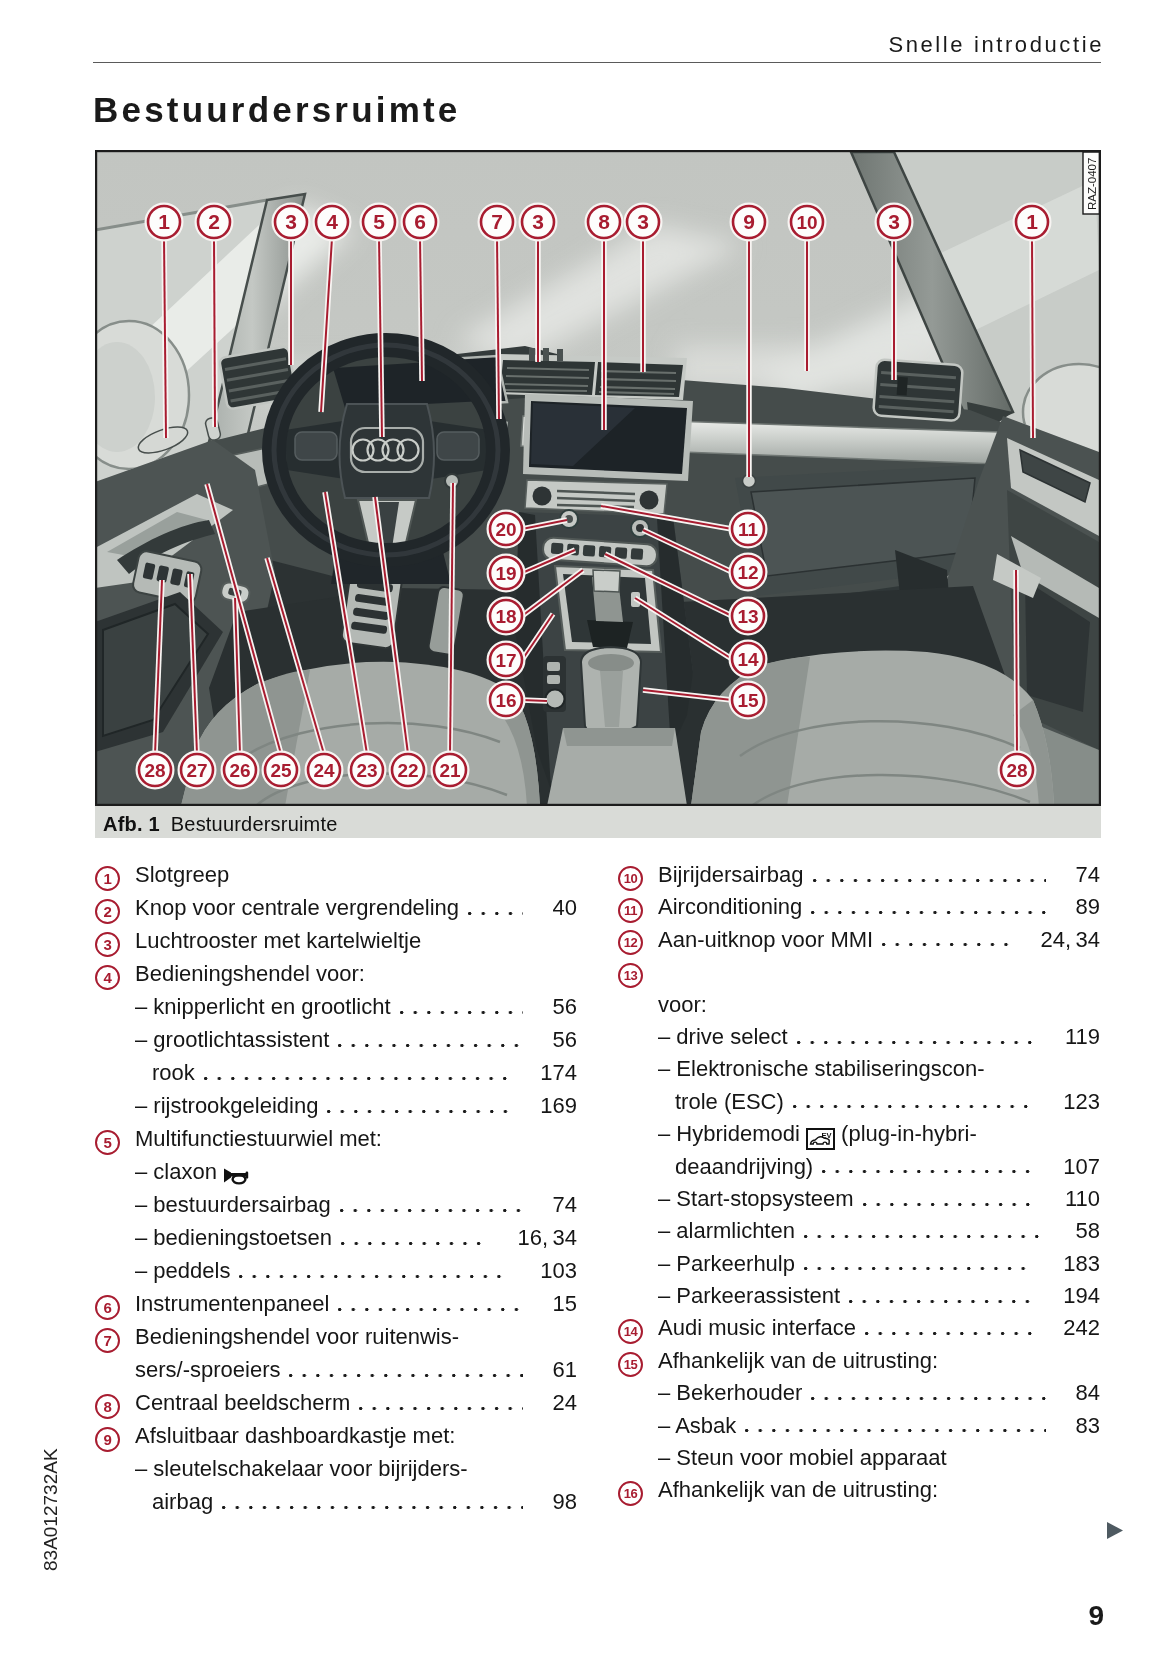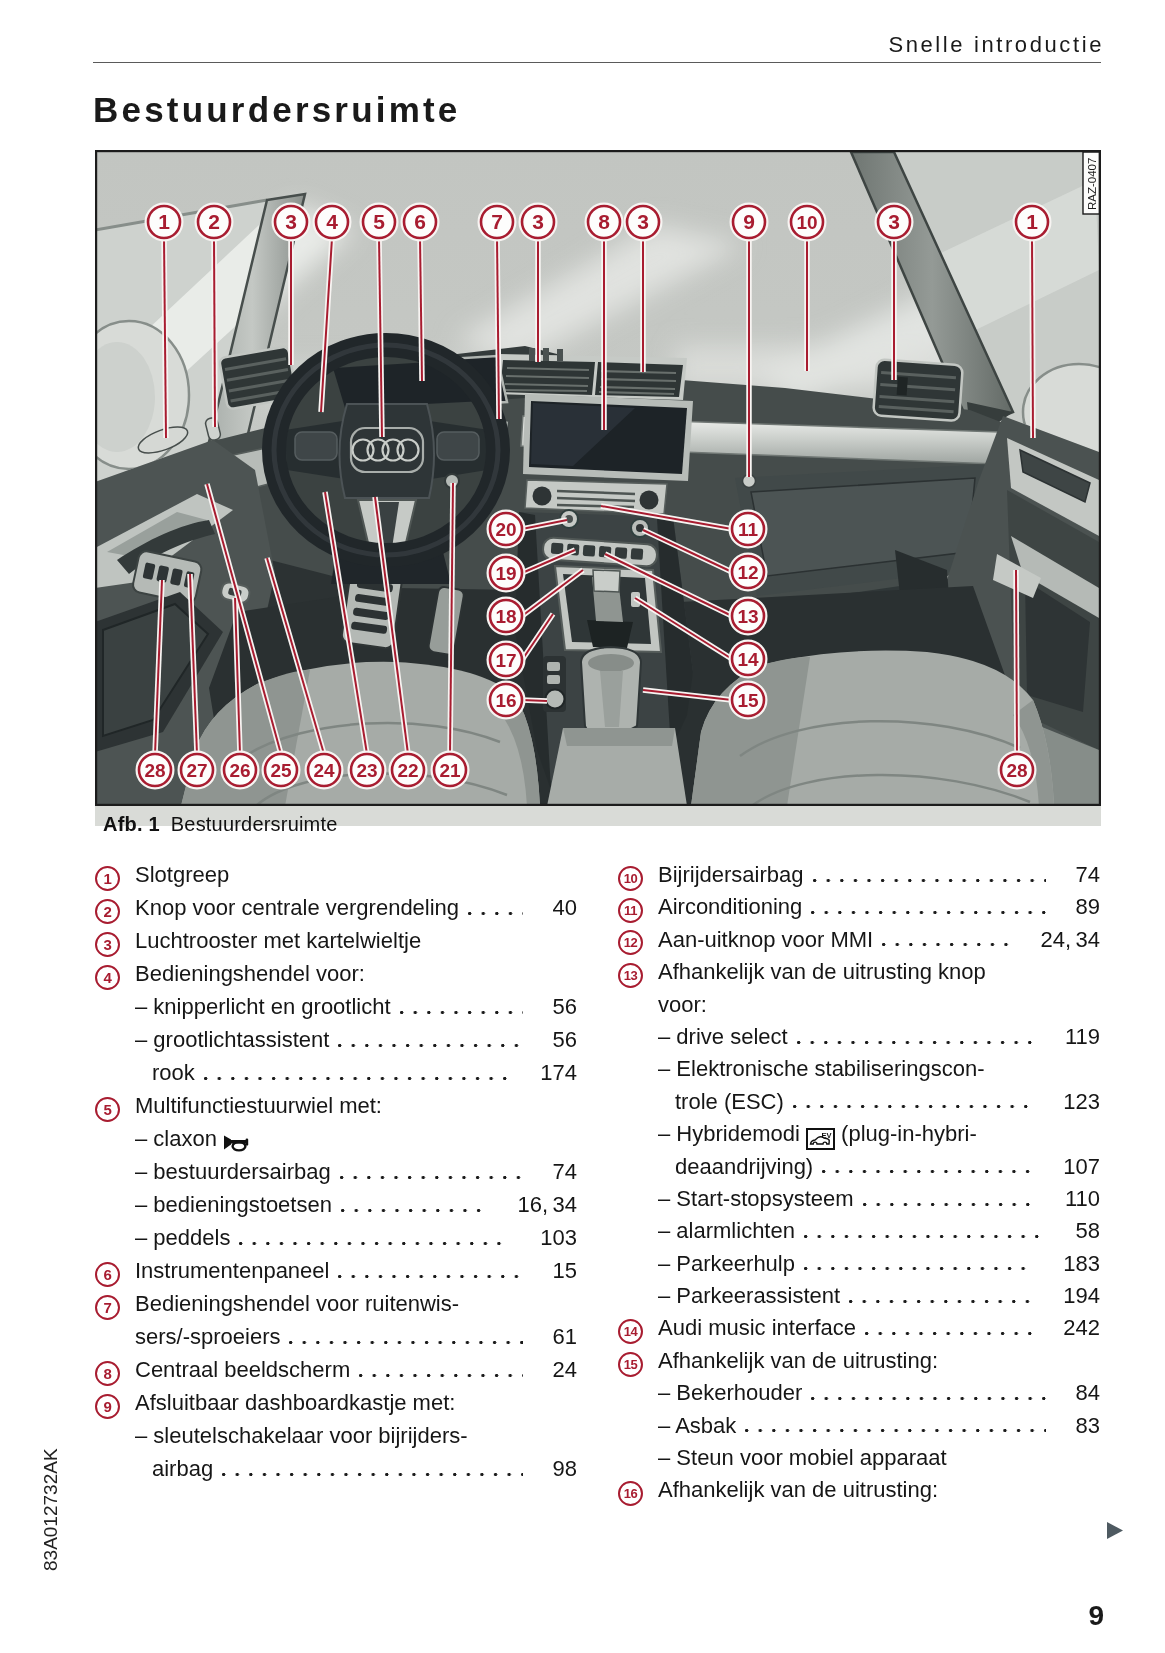--- a/index.html
+++ b/index.html
@@ -2,21 +2,21 @@
 <html><head>
 <meta charset="utf-8">
 <style>
   * { margin:0; padding:0; box-sizing:border-box; }
   html,body { width:1165px; height:1653px; background:#fff; font-family:"Liberation Sans", sans-serif; }
   #page { position:relative; width:1165px; height:1653px; overflow:hidden; background:#fff; color:#161616; }
   .hdr { position:absolute; top:32px; right:61px; font-size:22px; font-weight:normal; letter-spacing:2.6px; color:#1a1a1a; }
   .rule { position:absolute; top:62px; left:93px; width:1008px; height:1px; background:#5a5a5a; }
   .title { position:absolute; top:90px; left:93px; font-size:35px; font-weight:bold; letter-spacing:3.2px; color:#1a1a1a; }
   .fig { position:absolute; left:95px; top:150px; width:1006px; }
-  .cap { width:1006px; height:20px; background:#d9dbd7; font-size:20px; line-height:30px; padding:3px 0 0 8px; color:#111; }
+  .cap { width:1006px; height:32px; background:#d9dbd7; font-size:20px; line-height:30px; padding:3px 0 0 8px; color:#111; }
   .cap b { margin-right:11px; letter-spacing:0.2px; } .cap span { letter-spacing:0.2px; }
   .code { position:absolute; left:40px; top:1571px; transform-origin:0 0; transform:rotate(-90deg); font-size:19px; color:#222; letter-spacing:0; }
   .pgnum { position:absolute; top:1600px; right:61px; font-size:28px; font-weight:bold; color:#1a1a1a; }
   .col { position:absolute; width:482px; font-size:22px; color:#161616; }
   .colL { left:95px; top:862px; }
   .colR { left:618px; top:862px; }
   .r { display:flex; align-items:baseline; height:33px; white-space:nowrap; }
   .colR .r { height:32.4px; }
   .n { flex:0 0 40px; align-self:center; }
   .n i { display:block; width:25px; height:25px; border:2px solid #a81c30; border-radius:50%; font-style:normal; font-weight:bold; font-size:15px; line-height:21px; text-align:center; color:#a81c30; letter-spacing:-0.5px; }
@@ -447,20 +447,26 @@
         <span class="d"></span>
         <span class="p">56</span>
       </div>
     <div class="r">
         <span class="ind2"></span>
         <span>rook</span>
         <span class="d"></span>
         <span class="p">174</span>
       </div>
     <div class="r">
+        <span class="ind"></span>
+        <span>– rijstrookgeleiding</span>
+        <span class="d"></span>
+        <span class="p">169</span>
+      </div>
+    <div class="r">
         <span class="n">
           <i>5</i>
         </span>
         <span>Multifunctiestuurwiel met:</span>
       </div>
     <div class="r">
         <span class="ind"></span>
         <span>– claxon&nbsp;</span>
         <svg width="26" height="17" viewBox="0 0 26 17" style="align-self:center; margin-bottom:-2px">
           <path d="M1 0.5 L8 4.5 L8 9.5 L1 14.5 Z" fill="#111"></path>
@@ -555,21 +561,20 @@
           <i class="d2">12</i>
         </span>
         <span>Aan-uitknop voor MMI</span>
         <span class="d"></span>
         <span class="p">24, 34</span>
       </div>
     <div class="r">
         <span class="n">
           <i class="d2">13</i>
         </span>
-        <span>Afhankelijk van de uitrusting knop</span>
       </div>
     <div class="r">
         <span class="ind"></span>
         <span>voor:</span>
       </div>
     <div class="r">
         <span class="ind"></span>
         <span>– drive select</span>
         <span class="d"></span>
         <span class="p">119</span>

